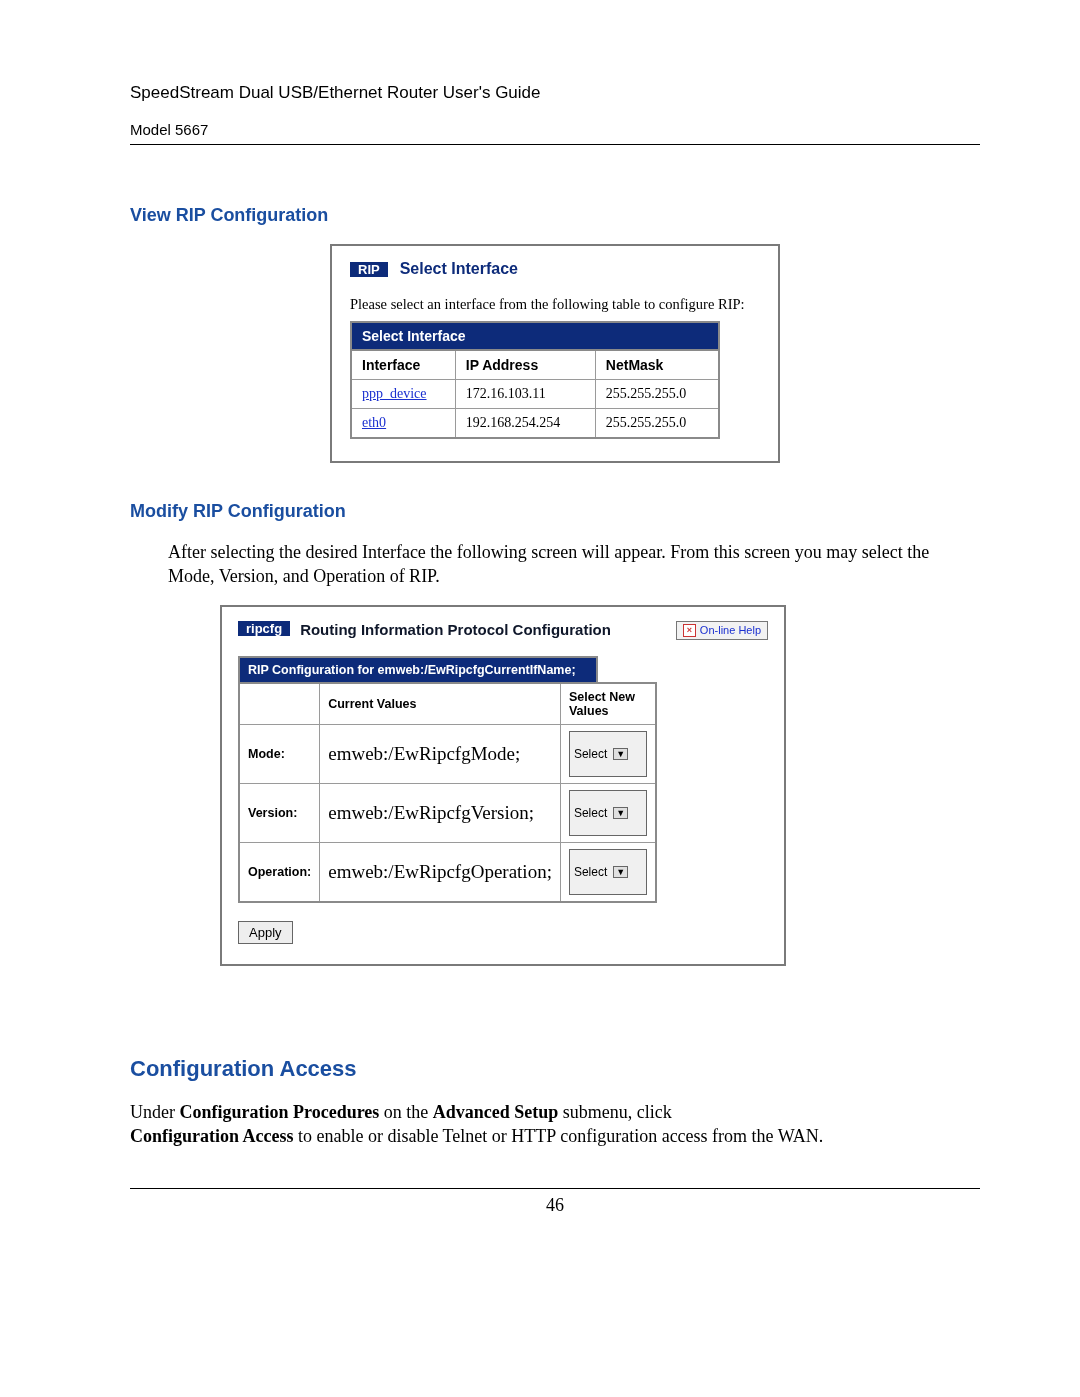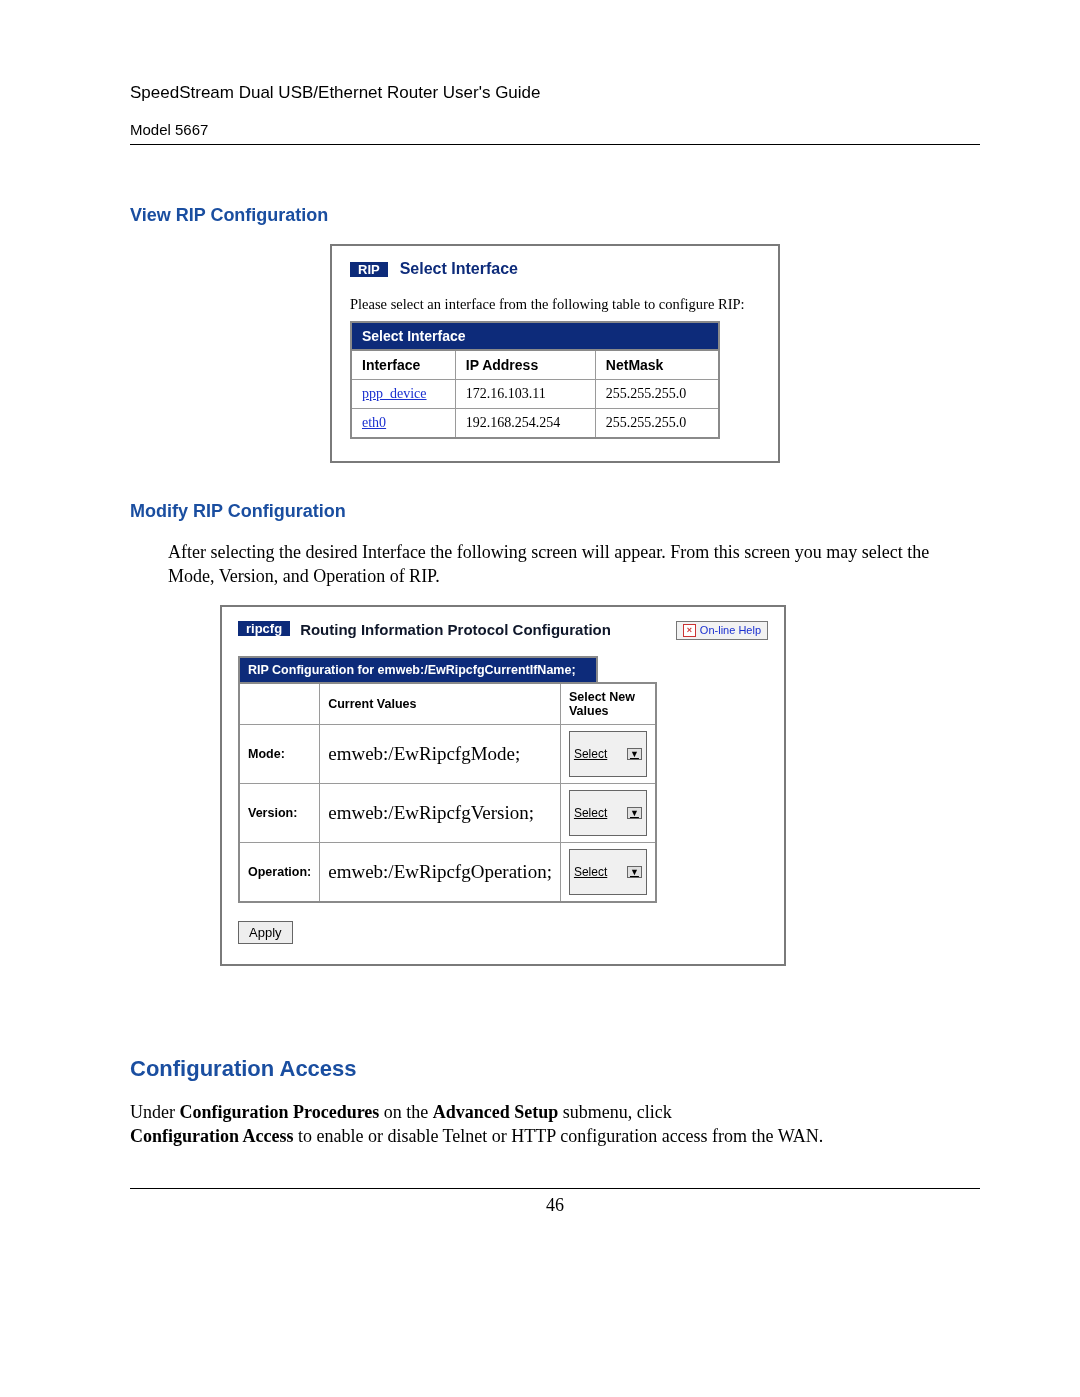--- a/index.html
+++ b/index.html
@@ -191,22 +191,21 @@
   }
   .select-box {
     border: 1px solid #666;
     background: #f0f0f0;
     font-size: 12px;
     padding: 15px 4px;
     display: inline-flex;
     align-items: center;
     gap: 6px;
     width: 68px;
-    justify-content: space-between;
-    text-decoration: underline;
+    justify-content: flex-start;
   }
   .select-box .arrow {
     border: 1px solid #666;
     background: #e0e0e0;
     font-size: 9px;
     padding: 0 2px;
   }
   .apply-btn {
     margin-top: 18px;
     border: 1px solid #666;

